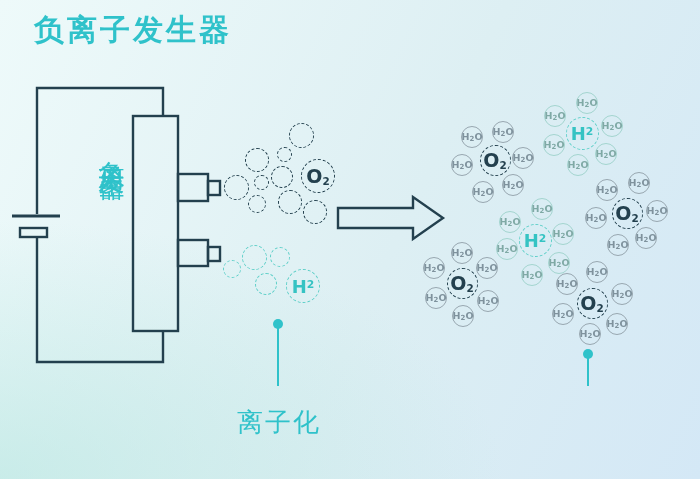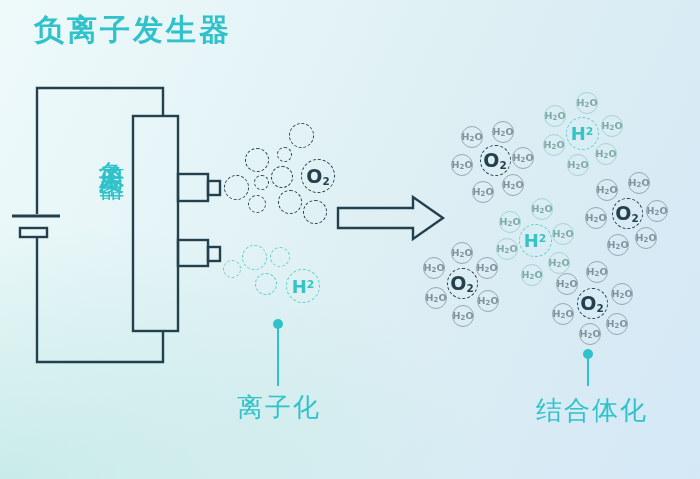--- a/index.html
+++ b/index.html
@@ -31,21 +31,21 @@
   .callout-dot{fill:var(--teal);}
   .device-label{
     position:absolute;left:95px;top:140px;
     writing-mode:vertical-rl;text-orientation:upright;
     font-size:26px;letter-spacing:3px;color:var(--teal);font-weight:500;
   }
   .stage-label{
     position:absolute;transform:translateX(-50%);
     font-size:26px;letter-spacing:2px;color:var(--teal);font-weight:500;white-space:nowrap;
   }
-  .stage-label.ionization{left:279px;top:390px;}
+  .stage-label.ionization{left:279px;top:405px;}
   .stage-label.clustering{left:592px;top:393px;}
   .circle{
     position:absolute;border-radius:50%;box-sizing:border-box;
     display:flex;align-items:center;justify-content:center;
   }
   .dash-navy{border:1.7px dashed var(--navy);}
   .dash-teal{border:1.7px dashed var(--teal-light);}
   .water{font-weight:600;}
   .water .mol-text{font-size:9.5px;letter-spacing:0;}
   .water sub{font-size:7px;vertical-align:-0.15em;}
@@ -75,21 +75,20 @@
     <rect class="wire" x="208" y="247" width="12" height="14"></rect>
     <polygon class="wire" points="338,208 413,208 413,197 443,218 413,239 413,228 338,228"></polygon>
     <line class="callout-line" x1="278" y1="326" x2="278" y2="386"></line>
     <circle class="callout-dot" cx="278" cy="324" r="5"></circle>
     <line class="callout-line" x1="588" y1="356" x2="588" y2="386"></line>
     <circle class="callout-dot" cx="588" cy="354" r="5"></circle>
   </svg>
 
   <div class="device-label">负离子发生器</div>
   <div class="stage-label ionization">离子化</div>
-  <div class="stage-label clustering">结合体化</div>
 
 <div class="circle dash-navy" style="left: 288.5px; top: 122.5px; height: 25px; width: 25px;"></div>
     <div class="circle dash-navy" style="left: 245px; top: 148px; height: 24px; width: 24px;"></div>
     <div class="circle dash-navy" style="left: 276.5px; top: 146.5px; height: 15px; width: 15px;"></div>
     <div class="circle dash-navy" style="left: 271px; top: 166px; height: 22px; width: 22px;"></div>
     <div class="circle dash-navy" style="left: 253.5px; top: 174.5px; height: 15px; width: 15px;"></div>
     <div class="circle dash-navy" style="left: 223.5px; top: 174.5px; height: 25px; width: 25px;"></div>
     <div class="circle dash-navy" style="left: 248px; top: 195px; height: 18px; width: 18px;"></div>
     <div class="circle dash-navy" style="left: 278px; top: 190px; height: 24px; width: 24px;"></div>
     <div class="circle dash-navy" style="left: 303px; top: 200px; height: 24px; width: 24px;"></div>

